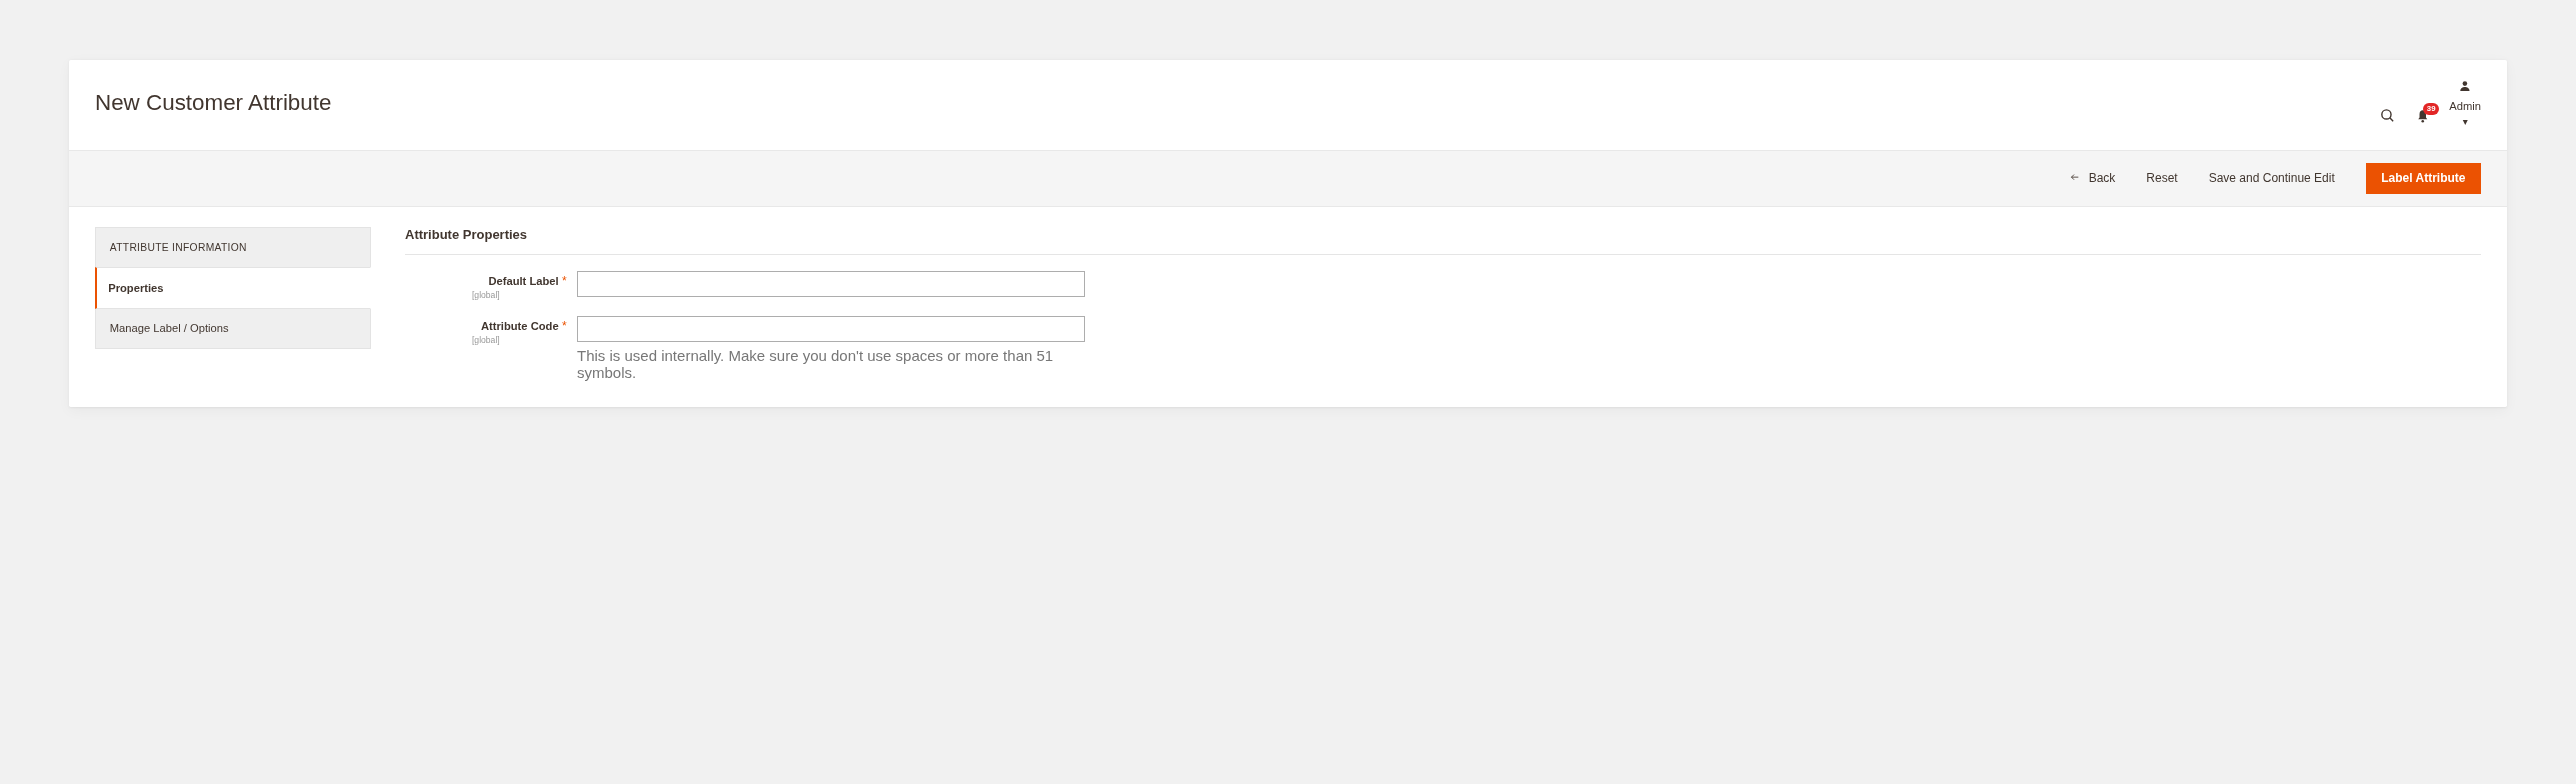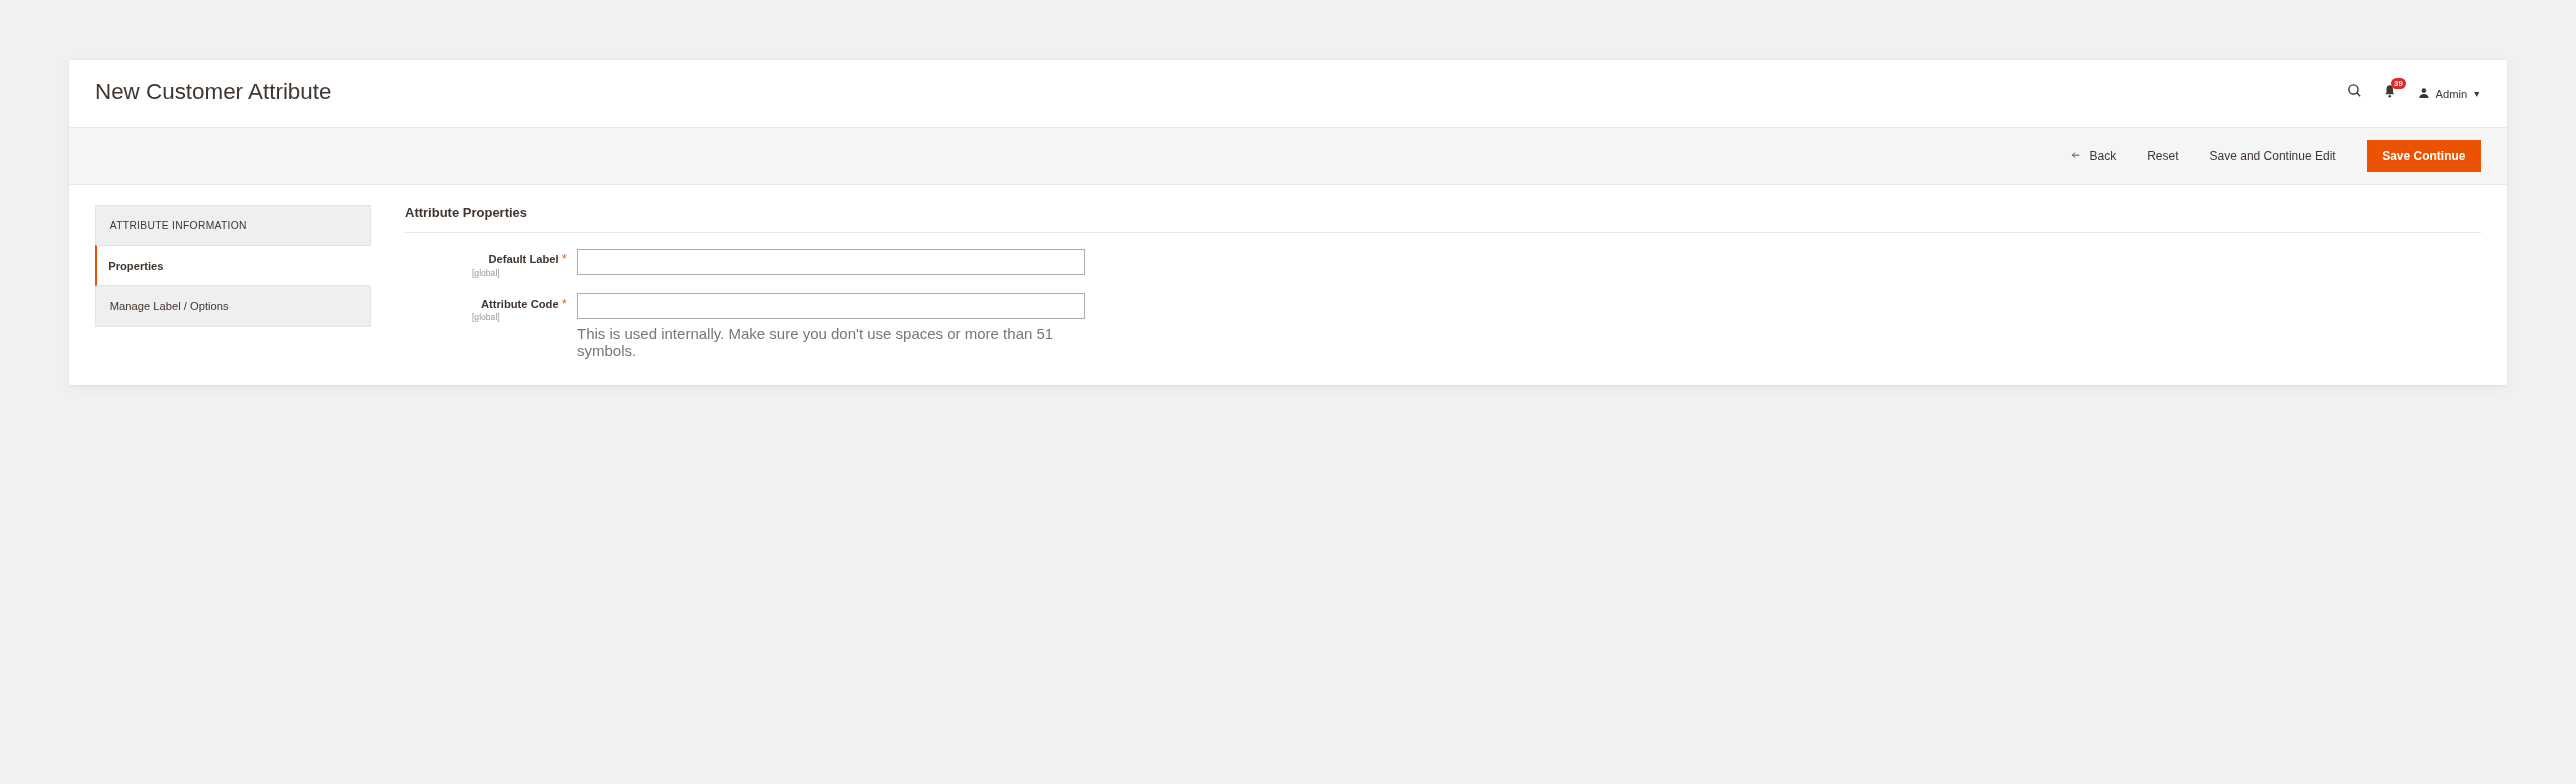--- a/index.html
+++ b/index.html
@@ -70,20 +70,21 @@
     border-radius: 6.9px;
     font-weight: 600;
   }
   .admin-link {
     display: inline-flex;
     align-items: center;
     gap: 5.2px;
     color: var(--text);
     font-size: 11.2px;
     cursor: pointer;
+    flex-direction: column;
   }
   .admin-link .caret {
     font-size: 8.6px;
   }
 
   
   .action-bar {
     background: var(--panel-bg);
     border-top: 0.9px solid #e8e8e8;
     border-bottom: 0.9px solid #e8e8e8;
@@ -261,21 +262,21 @@
         </span>
         <span>Back</span>
       </button>
       <button class="action-link">
         <span>Reset</span>
       </button>
       <button class="action-link">
         <span>Save and Continue Edit</span>
       </button>
       <button class="btn-primary">
-        <span>Save Continue</span>
+        <span>Label Attribute</span>
       </button>
     </div>
 
     <div class="body">
 
       <div class="sidebar">
         <div class="sidebar-title">ATTRIBUTE INFORMATION</div>
         <div class="sidebar-item active">
           <span>Properties</span>
         </div>

